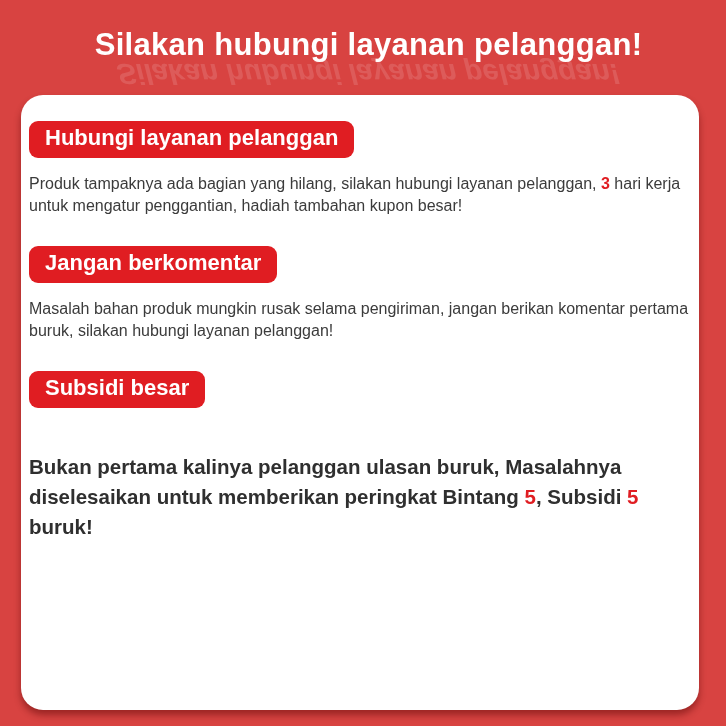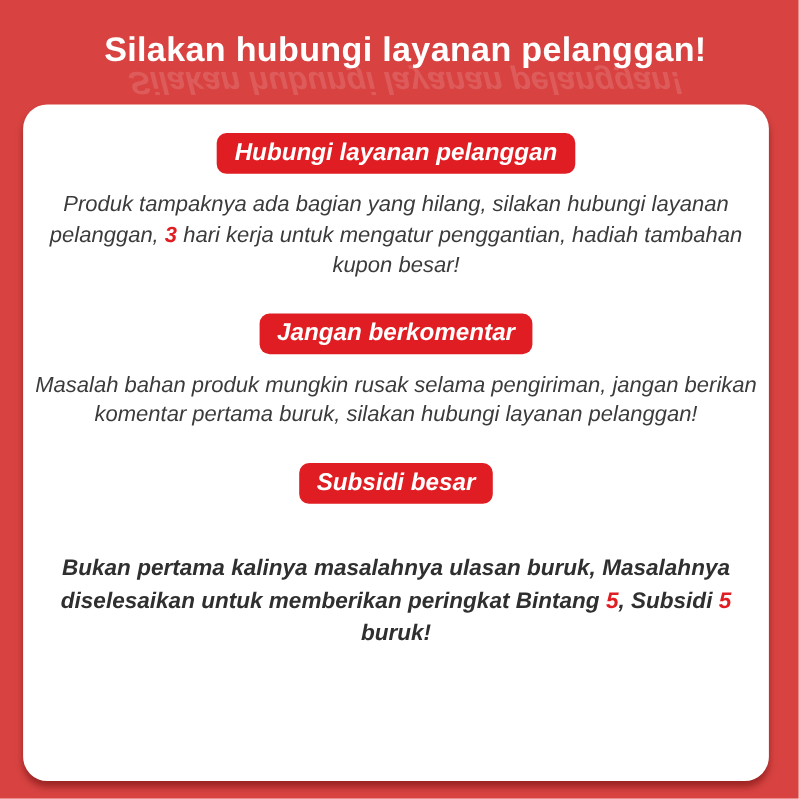--- a/index.html
+++ b/index.html
@@ -62,40 +62,39 @@
   .card {
     position: absolute;
     left: 21px;
     right: 21px;
     top: 95px;
     height: 615px;
     background: var(--card-bg);
     border-radius: 22px;
     box-shadow: 0 5px 7px rgba(80, 0, 0, 0.45);
     padding: 26px 8px 0;
-    text-align: center;
-    font-style: italic;
+    text-align: left;
   }
   .info-section {
     margin-bottom: 29px;
   }
   .badge {
     display: inline-block;
     background: var(--badge-red);
     color: #ffffff;
     font-size: 22px;
     font-weight: bold;
     line-height: 1;
     padding: 6px 16px 9px;
     border-radius: 9px;
     margin-bottom: 15px;
   }
   .body-text {
     margin: 0;
-    font-size: 20px;
+    font-size: 16px;
     line-height: 1.38;
     color: var(--body-text);
   }
   .accent {
     color: var(--accent-red);
     font-weight: bold;
   }
   .info-section.emphasis .body-text {
     font-weight: bold;
     color: var(--emphasis-text);
@@ -123,17 +122,17 @@
     <section class="info-section">
       <div class="badge">Jangan berkomentar</div>
       <p class="body-text"><span>Masalah bahan produk mungkin rusak selama pengiriman, jangan berikan komentar pertama buruk, silakan hubungi layanan pelanggan!</span></p>
     </section>
 
     <section class="info-section">
       <div class="badge">Subsidi besar</div>
     </section>
 
     <section class="info-section emphasis">
-      <p class="body-text"><span>Bukan pertama kalinya masalahnya ulasan buruk, Masalahnya diselesaikan untuk memberikan peringkat Bintang </span><span class="accent">5</span><span>, Subsidi </span><span class="accent">5</span><span> buruk!</span></p>
+      <p class="body-text"><span>Bukan pertama kalinya pelanggan ulasan buruk, Masalahnya diselesaikan untuk memberikan peringkat Bintang </span><span class="accent">5</span><span>, Subsidi </span><span class="accent">5</span><span> buruk!</span></p>
     </section>
 
   </div>
 </div>
 
 </body></html>

